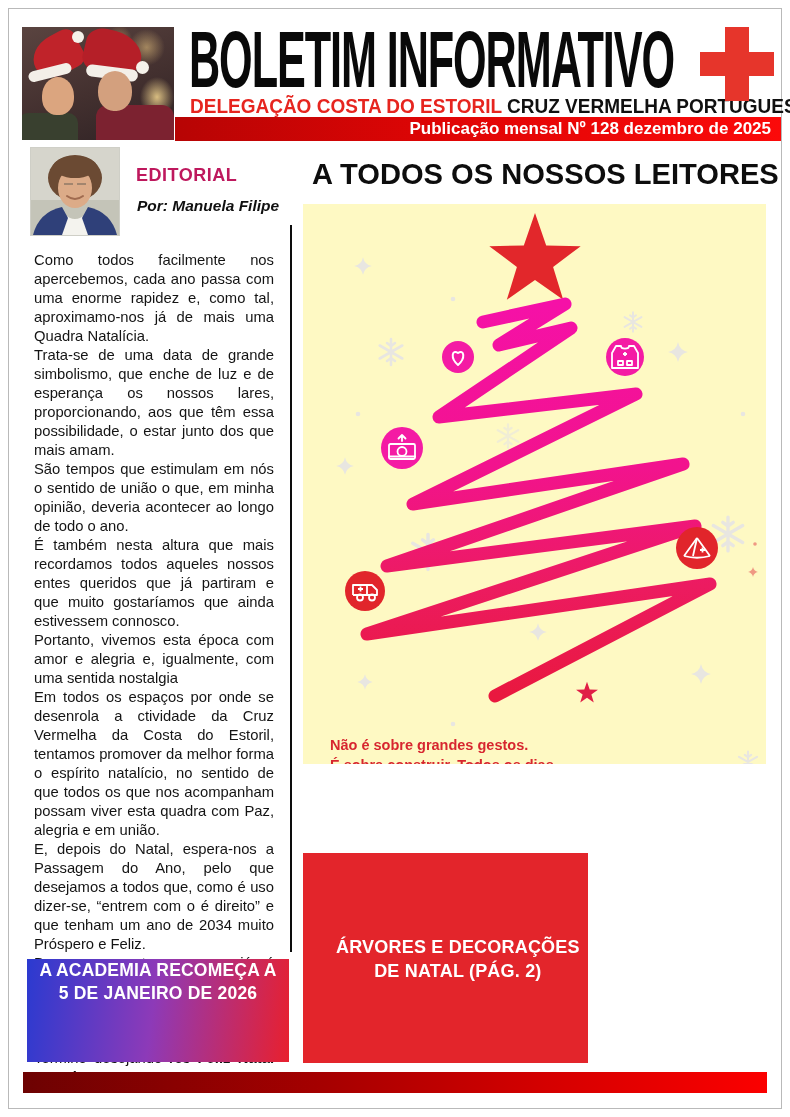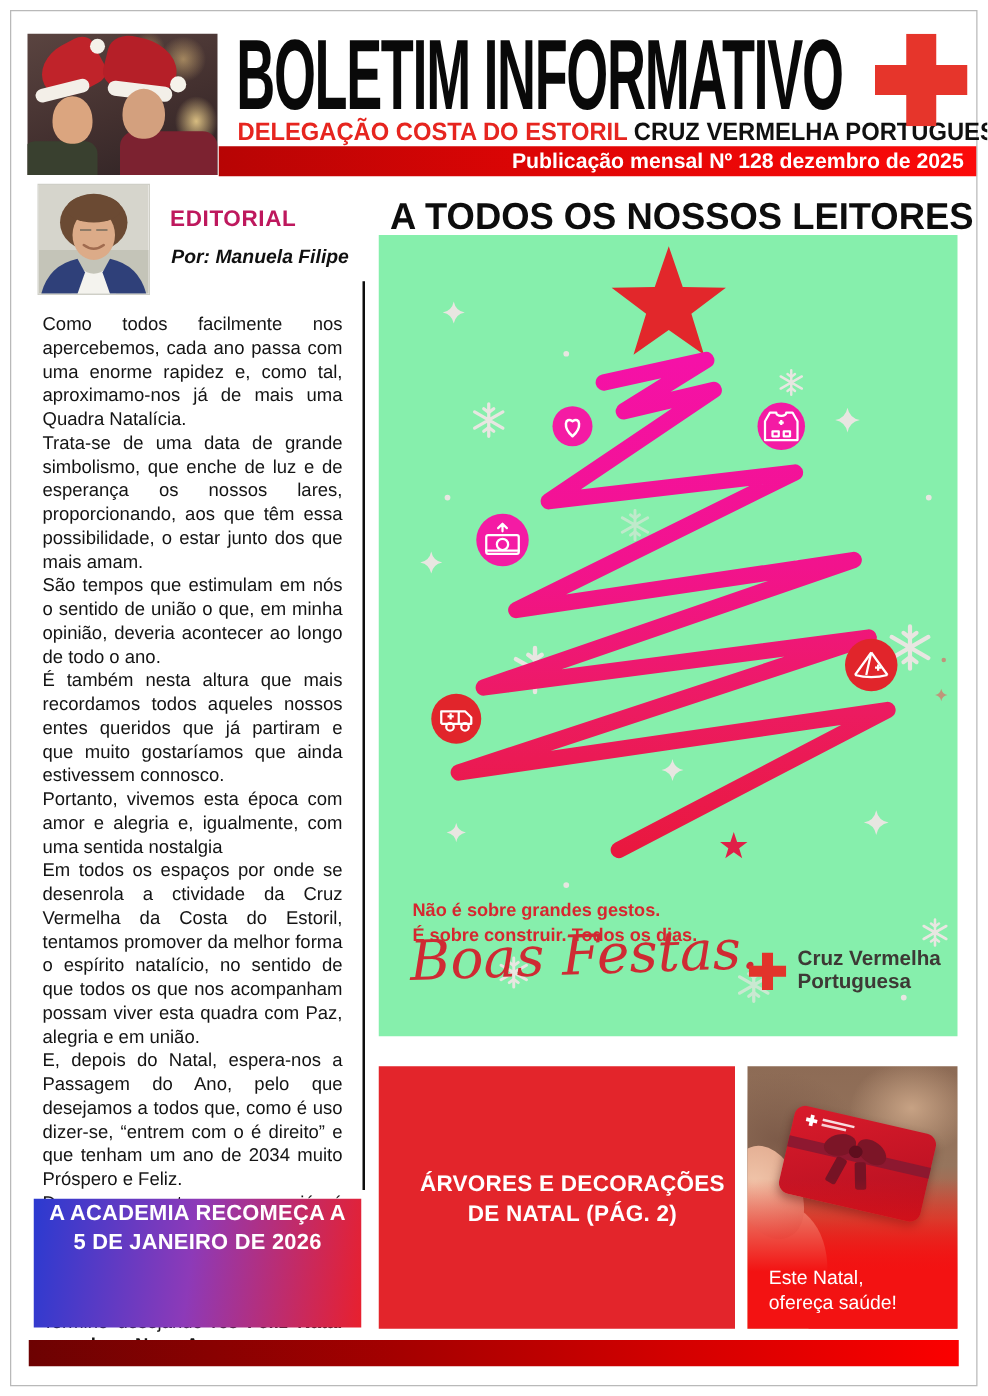--- a/index.html
+++ b/index.html
@@ -45,21 +45,21 @@
   .editorial-byline{position:absolute;left:137px;top:197px;font-size:15.5px;font-weight:bold;font-style:italic;color:#101010;}
   .editorial-text{position:absolute;left:34px;top:251px;width:240px;font-size:14.8px;line-height:19px;
     text-align:justify;color:#141414;hyphens:auto;}
   .editorial-text p{margin:0;}
   .divider-v{position:absolute;left:290px;top:225px;width:2px;height:727px;background:#0d0d0d;}
 
   
   .leitores-heading{position:absolute;left:312px;top:157px;width:470px;font-size:30px;font-weight:700;
     letter-spacing:0;color:#0d0d0d;transform:scaleX(.97);transform-origin:left top;white-space:nowrap;}
 
-  .illus-card{position:absolute;left:303px;top:188px;width:463px;height:641px;background:#86efac;overflow:hidden;}
+  .illus-card{position:absolute;left:303px;top:204px;width:463px;height:560px;background:#fef9c3;overflow:hidden;}
   .card-msg{position:absolute;left:27px;top:531px;font-size:14.5px;line-height:20px;font-weight:600;color:#d7262f;}
   .card-msg b{font-weight:800;}
   .greeting{position:absolute;left:24px;top:556px;font-size:44px;color:#cf2a33;
     font-family:"DejaVu Serif",serif;font-style:italic;transform:rotate(-2deg);transform-origin:left top;}
   .cvp-logo{position:absolute;left:296px;top:571px;display:flex;align-items:center;gap:9px;}
   .cvp-logo .txt{font-size:16.5px;line-height:17.5px;font-weight:700;color:#3d3935;}
 
   
   .box-arvores{position:absolute;left:303px;top:853px;width:285px;height:210px;background:#e3252b;text-align:center;}
   .box-arvores .t{position:absolute;left:33px;top:83px;font-size:18px;line-height:23.5px;font-weight:800;
@@ -274,41 +274,20 @@
     </div>
   </div>
 
   <div class="box-arvores">
     <div class="t">
       <div>ÁRVORES E DECORAÇÕES</div>
       <div>DE NATAL (PÁG. 2)</div>
     </div>
   </div>
 
-  <div class="box-natal">
-    <div class="bn bn-palm"></div>
-    <div class="bn bn-thumb"></div>
-    <div class="bn bn-card">
-      <div class="bn-band"></div>
-      <div class="bn-logo-cross-v"></div>
-      <div class="bn-logo-cross-h"></div>
-      <div class="bn-logo-l1"></div>
-      <div class="bn-logo-l2"></div>
-      <div class="bn-loopl"></div>
-      <div class="bn-loopr"></div>
-      <div class="bn-taill"></div>
-      <div class="bn-tailr"></div>
-      <div class="bn-knot"></div>
-    </div>
-    <div class="bn bn-overlay"></div>
-    <div class="bn bn-text">
-      <div>Este Natal,</div>
-      <div>ofereça saúde!</div>
-    </div>
-  </div>
 
   <div class="box-academia">
     <div class="t">
       <div>A ACADEMIA RECOMEÇA A</div>
       <div>5 DE JANEIRO DE 2026</div>
     </div>
   </div>
 
   <div class="bottom-bar"></div>
 </div>

